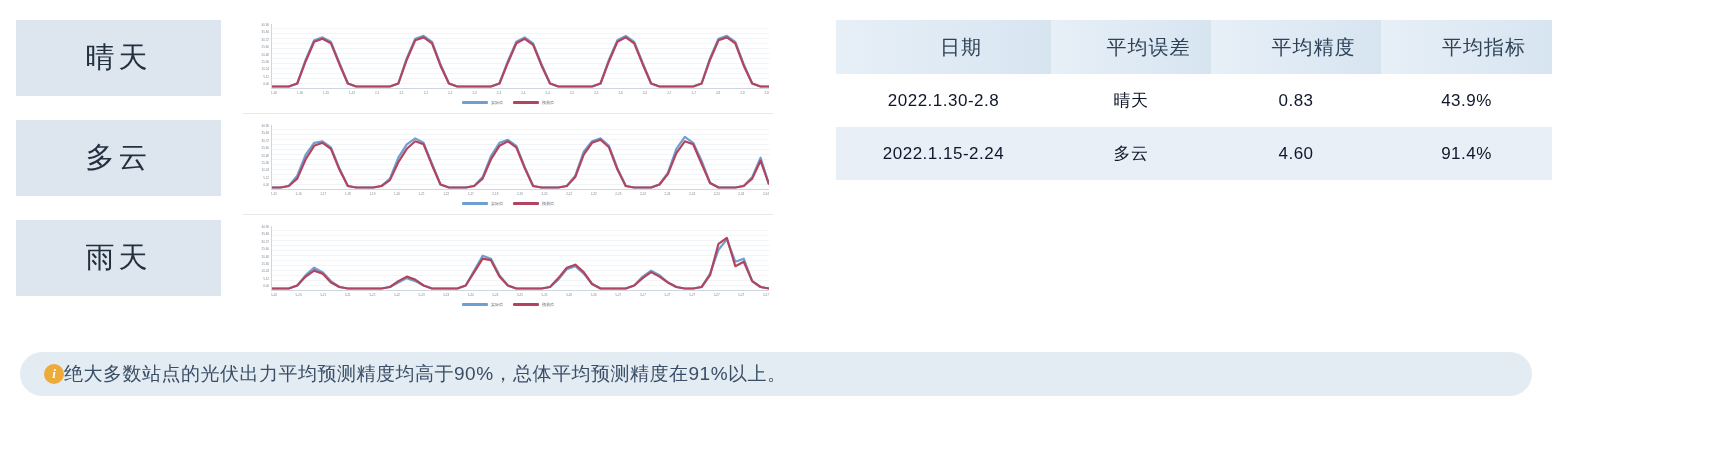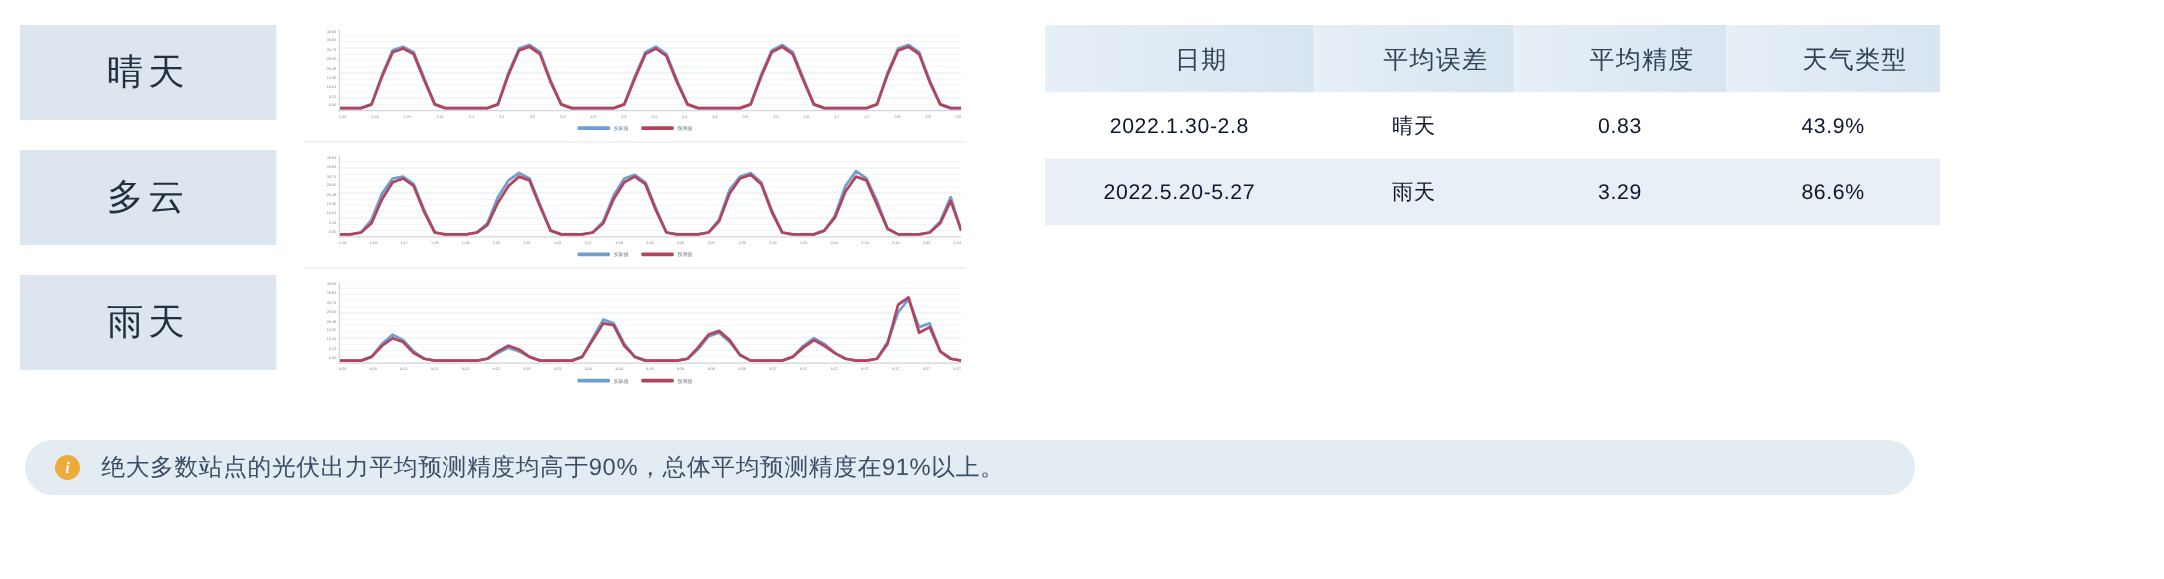--- a/index.html
+++ b/index.html
@@ -112,21 +112,21 @@
   }
   .note-icon{
     width:20px;height:20px;border-radius:50%;
     background:#edab3b;color:#ffffff;
     font-size:13px;font-style:italic;font-weight:bold;
     display:flex;align-items:center;justify-content:center;
     flex:0 0 auto;
     font-family:"Liberation Serif",serif;
   }
   .note-text{
-    margin-left:17px;
+    margin-left:0;
     font-size:19px;color:#3a4e66;letter-spacing:0.5px;
   }
 </style>
 </head>
 <body>
 
 <div class="page">
 
   <div class="weather-col">
     <div class="weather-chip">
@@ -315,35 +315,35 @@
         <col class="col-date">
           <col class="col-type">
           <col class="col-err">
           <col class="col-acc">
       </colgroup>
       <thead>
         <tr>
           <th>日期</th>
           <th>平均误差</th>
           <th>平均精度</th>
-          <th>天气类型</th>
+          <th>平均指标</th>
         </tr>
       </thead>
       <tbody>
         <tr>
           <td>2022.1.30-2.8</td>
           <td>晴天</td>
           <td>0.83</td>
           <td>43.9%</td>
         </tr>
         <tr>
-          <td>2022.5.20-5.27</td>
-          <td>雨天</td>
-          <td>3.29</td>
-          <td>86.6%</td>
+          <td>2022.1.15-2.24</td>
+          <td>多云</td>
+          <td>4.60</td>
+          <td>91.4%</td>
         </tr>
       </tbody>
     </table>
   </div>
 
   <div class="note">
     <span class="note-icon">i</span>
     <span class="note-text">绝大多数站点的光伏出力平均预测精度均高于90%，总体平均预测精度在91%以上。</span>
   </div>
 

